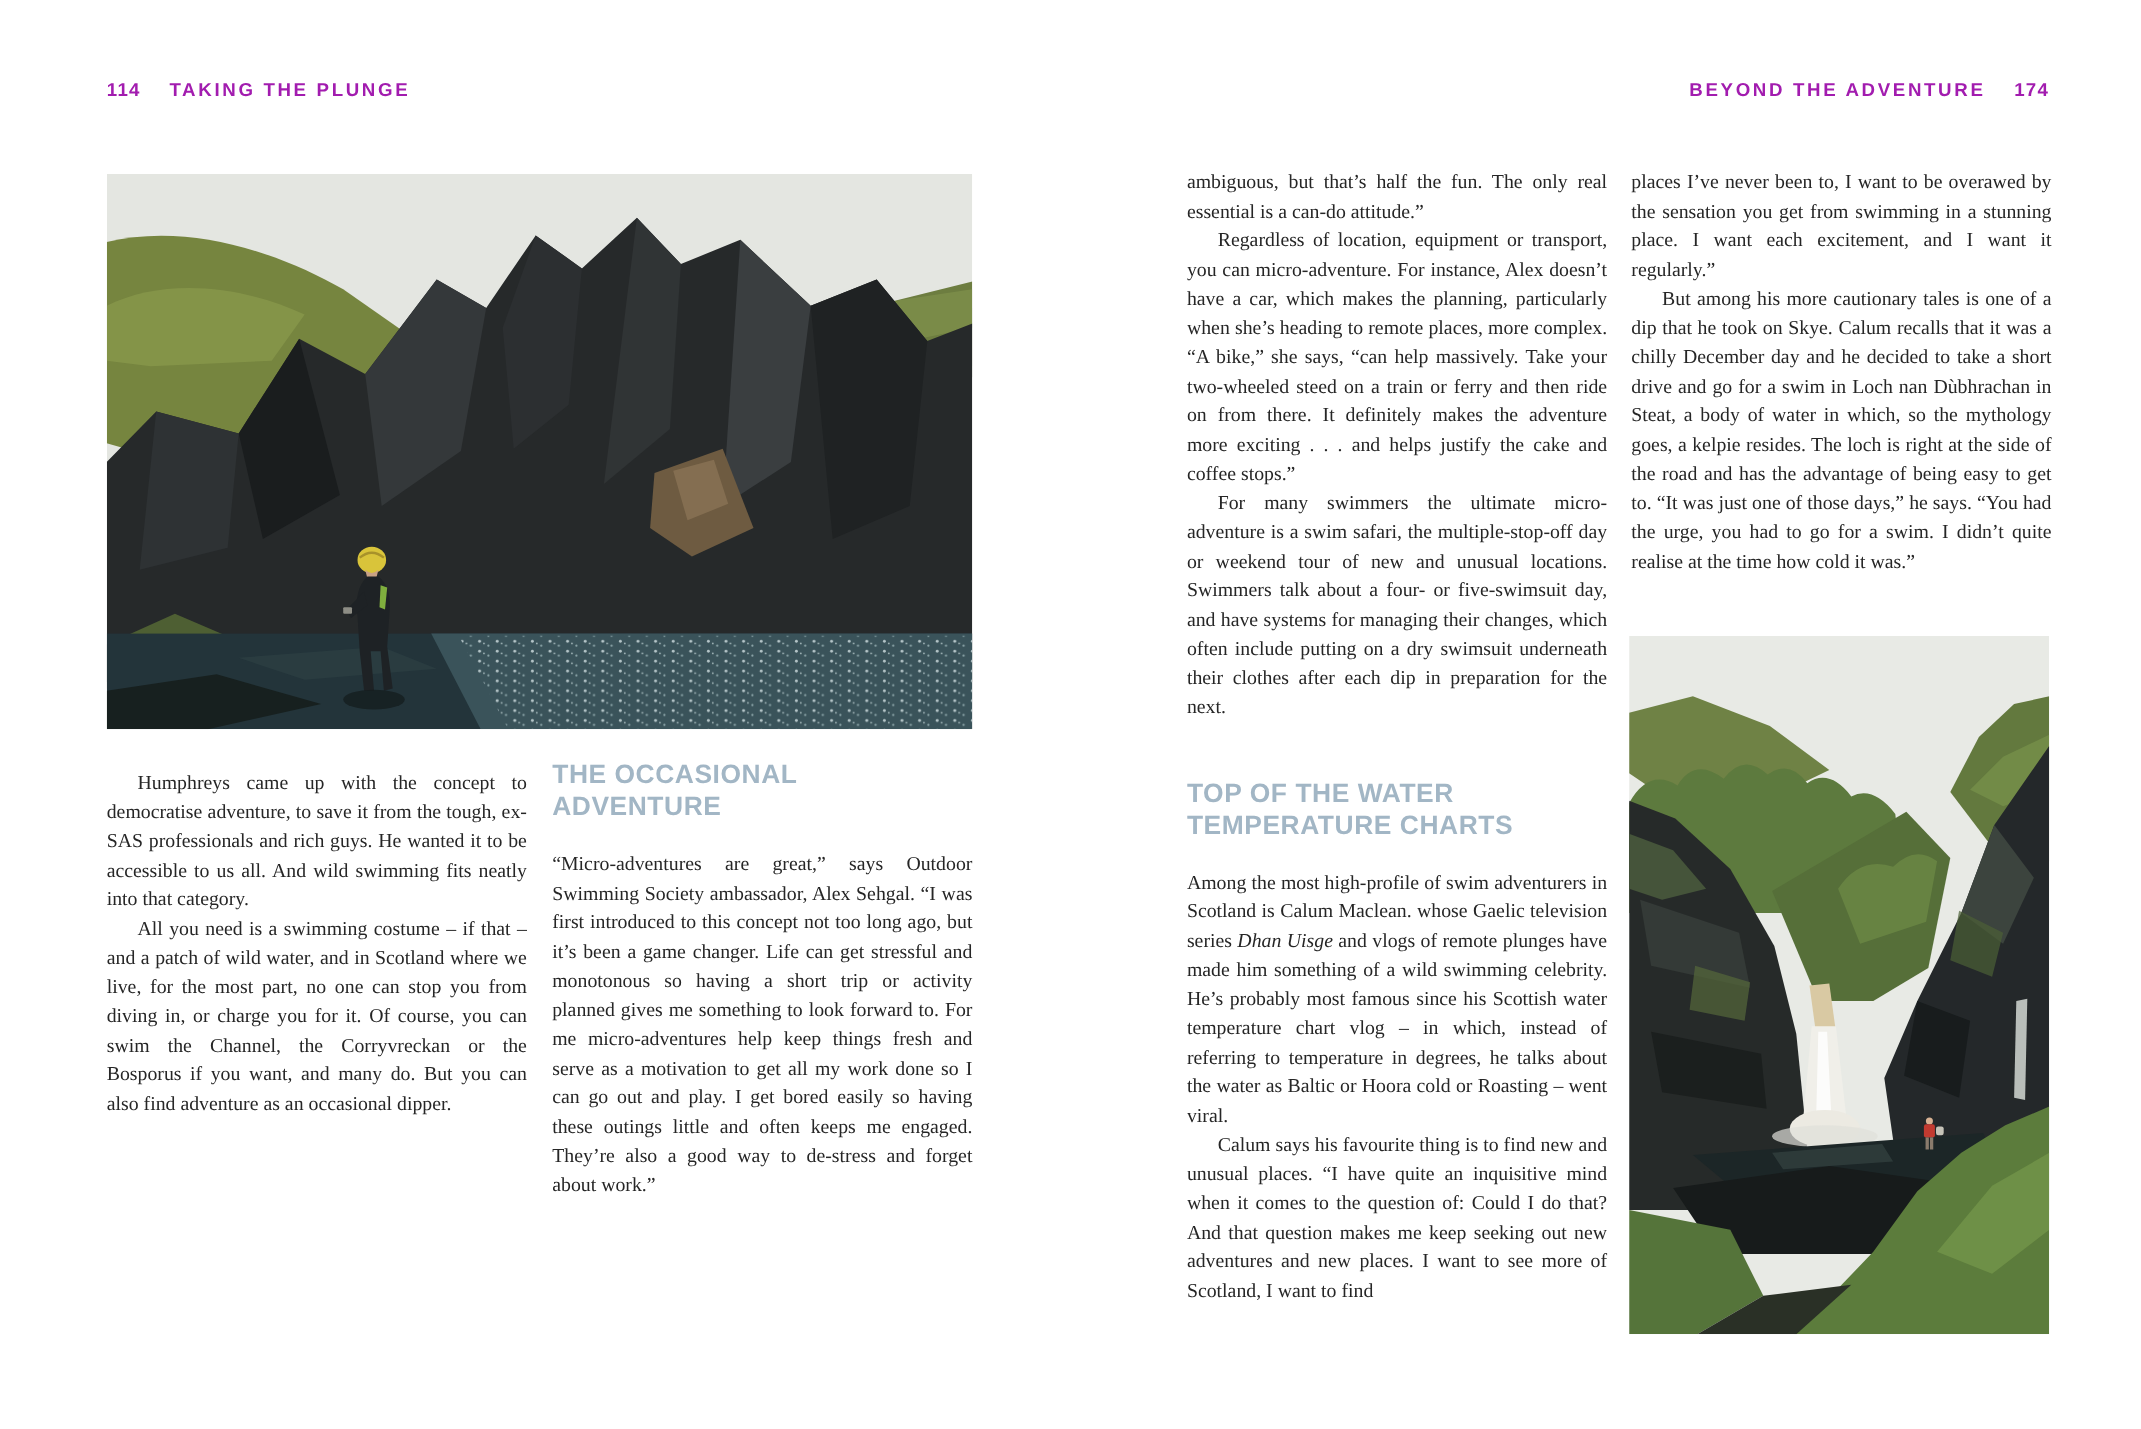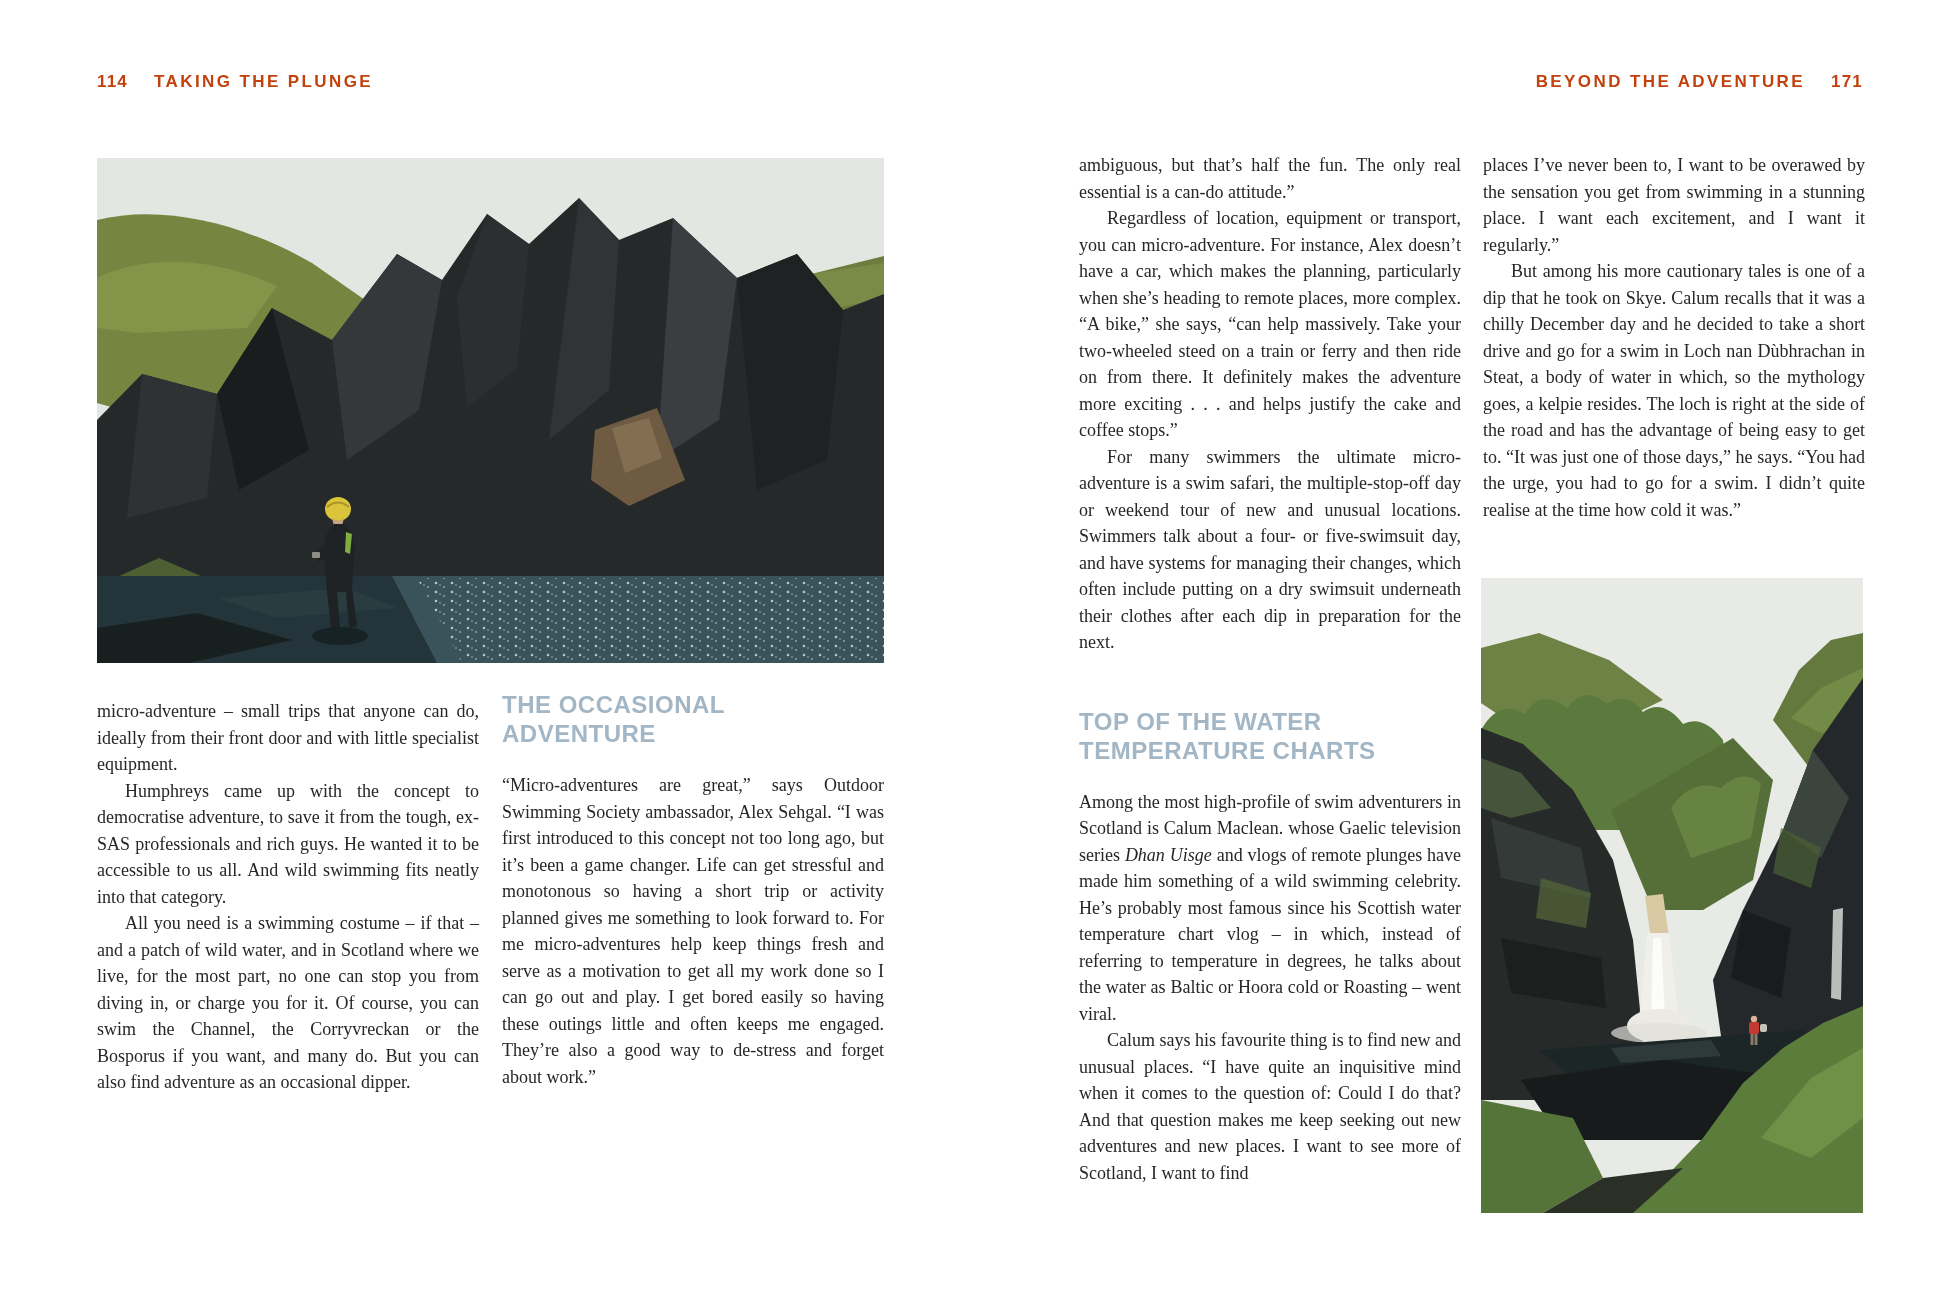--- a/index.html
+++ b/index.html
@@ -12,21 +12,21 @@
     color:#262626;
     overflow:hidden;
   }
   .running-header{
     position:absolute;
     top:72px;
     font-family:"Liberation Sans", sans-serif;
     font-size:17px;
     font-weight:600;
     letter-spacing:2.4px;
-    color:#c2410c;
+    color:#a21caf;
     white-space:nowrap;
   }
   .running-header .pn{letter-spacing:1.2px;}
   .rh-left{left:97px;}
   .rh-right{right:83px;text-align:right;}
   .rh-left .pn{margin-right:26px;}
   .rh-right .pn{margin-left:26px;}
 
   .photo{position:absolute;overflow:hidden;}
   .photo svg{display:block;width:100%;height:100%;}
@@ -63,21 +63,21 @@
 </style>
 </head>
 <body>
 
 <div class="spread">
 
   <div class="running-header rh-left">
     <span class="pn">114</span><span>TAKING THE PLUNGE</span>
   </div>
   <div class="running-header rh-right">
-    <span>BEYOND THE ADVENTURE</span><span class="pn">171</span>
+    <span>BEYOND THE ADVENTURE</span><span class="pn">174</span>
   </div>
 
   <div class="photo" id="photo-quarry" role="img" aria-label="Swimmer in a black wetsuit and yellow swim cap wading in a dark quarry lake beneath jagged cliffs">
     <svg viewBox="0 0 787 505" preserveAspectRatio="none">
       <defs>
         <pattern id="sparkle" width="16" height="9" patternUnits="userSpaceOnUse">
           <circle cx="3" cy="2" r="1.3" fill="#d4e2e4"></circle>
           <circle cx="11" cy="6" r="1.0" fill="#9fb8bb"></circle>
           <circle cx="7" cy="4" r="0.8" fill="#c0d2d4"></circle>
         </pattern>
@@ -118,21 +118,20 @@
         <path d="M12,28 C3,36 1,50 3,64 L5,96 L9,132 L18,132 L15,96 L24,96 L27,132 L35,130 L30,92 L32,62 C34,46 30,34 22,28 Z" fill="#1e2225"></path>
         <path d="M9,42 L-7,58 L-3,66 L12,54 Z" fill="#1e2225"></path>
         <rect x="-10" y="56" width="8" height="6" rx="1" fill="#8d8d85"></rect>
         <path d="M24,36 L30,38 L28,58 L23,56 Z" fill="#7fae3e"></path>
         <ellipse cx="18" cy="140" rx="28" ry="9" fill="#141c1e" opacity="0.75"></ellipse>
       </g>
     </svg>
   </div>
 
   <div class="col" id="col-114-1">
-    <p>micro-adventure – small trips that anyone can do, ideally from their front door and with little specialist equipment.</p>
     <p class="indent">Humphreys came up with the concept to democratise adventure, to save it from the tough, ex-SAS professionals and rich guys. He wanted it to be accessible to us all. And wild swimming fits neatly into that category.</p>
     <p class="indent">All you need is a swimming costume – if that – and a patch of wild water, and in Scotland where we live, for the most part, no one can stop you from diving in, or charge you for it. Of course, you can swim the Channel, the Corryvreckan or the Bosporus if you want, and many do. But you can also find adventure as an occasional dipper.</p>
   </div>
 
   <div class="col" id="col-114-2">
     <h2 class="section-heading">THE OCCASIONAL ADVENTURE</h2>
     <p>“Micro-adventures are great,” says Outdoor Swimming Society ambassador, Alex Sehgal. “I was first introduced to this concept not too long ago, but it’s been a game changer. Life can get stressful and monotonous so having a short trip or activity planned gives me something to look forward to. For me micro-adventures help keep things fresh and serve as a motivation to get all my work done so I can go out and play. I get bored easily so having these outings little and often keeps me engaged. They’re also a good way to de-stress and forget about work.”</p>
   </div>
 
   <div class="col" id="col-115-1">

